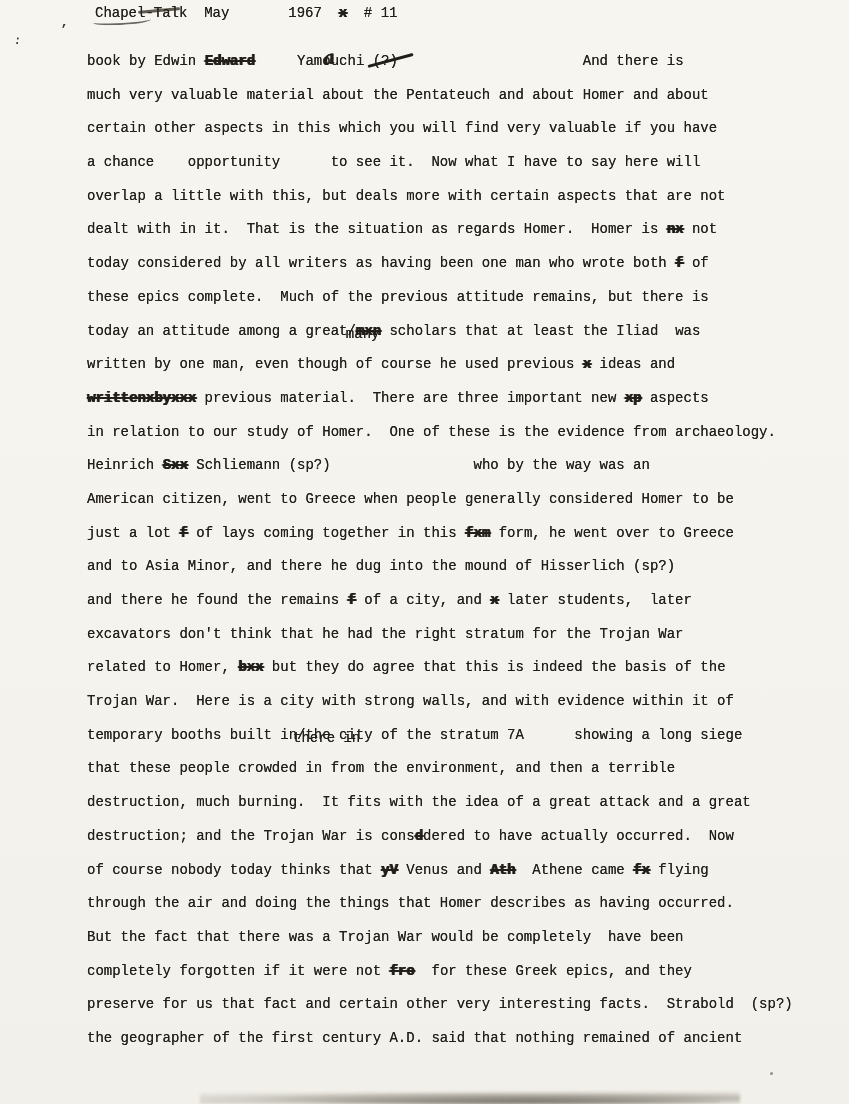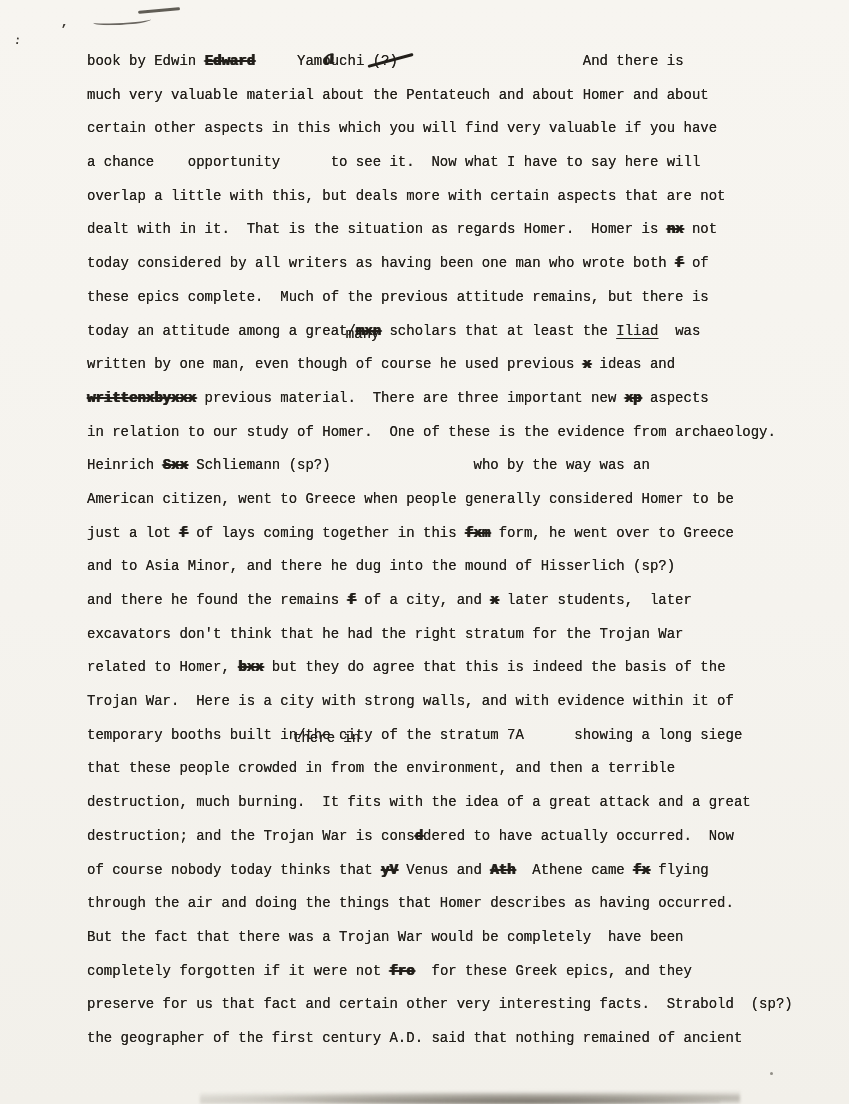--- a/index.html
+++ b/index.html
@@ -26,21 +26,20 @@
   }
   .line{height:33.7px;}
   .n{}
   .ov{
     font-weight:700;
     text-decoration:line-through;
     text-decoration-thickness:1.8px;
     text-shadow:.7px 0 0 var(--ink),-.5px 0 0 rgba(34,31,26,.6);
   }
   .u{
-    text-decoration:underline;
     text-decoration-thickness:1.3px;
     text-underline-offset:3px;
   }
   .sl{
     position:relative;display:inline-block;
   }
   .sl::after{
     content:'';position:absolute;left:-22%;top:42%;
     width:185%;height:2.6px;background:var(--ink);
     transform:rotate(-15deg);border-radius:2px;
@@ -86,20 +85,21 @@
   }
 </style>
 </head>
 <body>
 
 <div class="page">
 
   <span class="mark mark-apostrophe">’</span>
   <span class="mark mark-colon">:</span>
 
+  <div class="header-line" id="header-line"><span class="n">Chapel-Talk  May       1967  </span><span class="ov">x</span><span class="n">  # 11</span></div>
   <div class="squiggle"></div>
   <div class="hand-dash"></div>
 
   <div class="text-block" id="text-block"><div class="line"><span class="n">book by Edwin </span><span class="ov">Edward</span><span class="n">     </span><span class="n">Yam</span><span class="anchor"><span class="above hand" style="left: 1px;">a</span></span><span class="n">ouchi </span><span class="sl">(?)</span><span class="n">                      </span><span class="n">And there is</span></div><div class="line"><span class="n">much very valuable material about the Pentateuch and about Homer and about</span></div><div class="line"><span class="n">certain other aspects in this which you will find very valuable if you have</span></div><div class="line"><span class="n">a chance    opportunity      to see it.  Now what I have to say here will</span></div><div class="line"><span class="n">overlap a little with this, but deals more with certain aspects that are not</span></div><div class="line"><span class="n">dealt with in it.  That is the situation as regards Homer.  Homer is </span><span class="ov">nx</span><span class="n"> not</span></div><div class="line"><span class="n">today considered by all writers as having been one man who wrote both </span><span class="ov">f</span><span class="n"> of</span></div><div class="line"><span class="n">these epics complete.  Much of the previous attitude remains, but there is</span></div><div class="line"><span class="n">today an attitude among a great/</span><span class="anchor"><span class="above" style="left: -10px;">many</span></span><span class="ov">mxn</span><span class="n"> scholars that at least the </span><span class="u">Iliad</span><span class="n">  was</span></div><div class="line"><span class="n">written by one man, even though of course he used previous </span><span class="ov">x</span><span class="n"> ideas and</span></div><div class="line"><span class="ov">writtenxbyxxx</span><span class="n"> previous material.  There are three important new </span><span class="ov">xp</span><span class="n"> aspects</span></div><div class="line"><span class="n">in relation to our study of Homer.  One of these is the evidence from archaeology.</span></div><div class="line"><span class="n">Heinrich </span><span class="ov">Sxx</span><span class="n"> Schliemann (sp?)                 who by the way was an</span></div><div class="line"><span class="n">American citizen, went to Greece when people generally considered Homer to be</span></div><div class="line"><span class="n">just a lot </span><span class="ov">f</span><span class="n"> of lays coming together in this </span><span class="ov">fxm</span><span class="n"> form, he went over to Greece</span></div><div class="line"><span class="n">and to Asia Minor, and there he dug into the mound of Hisserlich (sp?)</span></div><div class="line"><span class="n">and there he found the remains </span><span class="ov">f</span><span class="n"> of a city, and </span><span class="ov">x</span><span class="n"> later students,  later</span></div><div class="line"><span class="n">excavators don't think that he had the right stratum for the Trojan War</span></div><div class="line"><span class="n">related to Homer, </span><span class="ov">bxx</span><span class="n"> but they do agree that this is indeed the basis of the</span></div><div class="line"><span class="n">Trojan War.  Here is a city with strong walls, and with evidence within it of</span></div><div class="line"><span class="n">temporary booths built in</span><span class="anchor"><span class="above" style="left: -4px;">there in</span></span><span class="n">/the city of the stratum 7A      showing a long siege</span></div><div class="line"><span class="n">that these people crowded in from the environment, and then a terrible</span></div><div class="line"><span class="n">destruction, much burning.  It fits with the idea of a great attack and a great</span></div><div class="line"><span class="n">destruction; and the Trojan War is cons</span><span class="ov">d</span><span class="n">dered to have actually occurred.  Now</span></div><div class="line"><span class="n">of course nobody today thinks that </span><span class="ov">yV</span><span class="n"> Venus and </span><span class="ov">Ath</span><span class="n">  Athene came </span><span class="ov">fx</span><span class="n"> flying</span></div><div class="line"><span class="n">through the air and doing the things that Homer describes as having occurred.</span></div><div class="line"><span class="n">But the fact that there was a Trojan War would be completely  have been</span></div><div class="line"><span class="n">completely forgotten if it were not </span><span class="ov">fro</span><span class="n">  for these Greek epics, and they</span></div><div class="line"><span class="n">preserve for us that fact and certain other very interesting facts.  Strabold  (sp?)</span></div><div class="line"><span class="n">the geographer of the first century A.D. said that nothing remained of ancient</span></div></div>
 
   <div class="smudge-a"></div>
   <div class="smudge-b"></div>
   <div class="speck"></div>
 </div>
 

